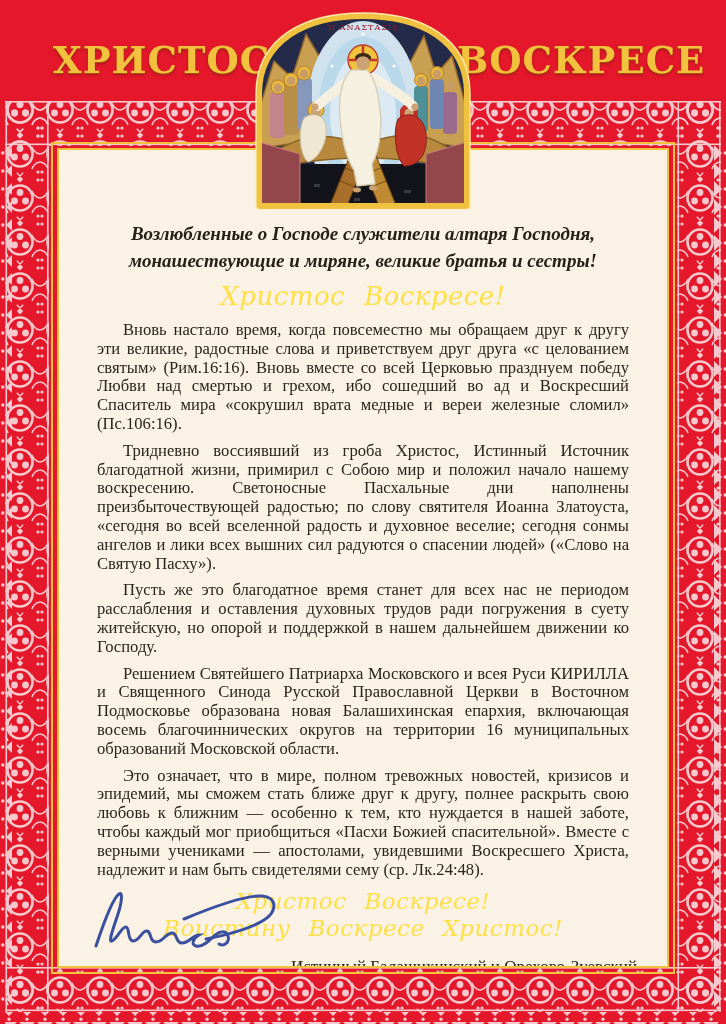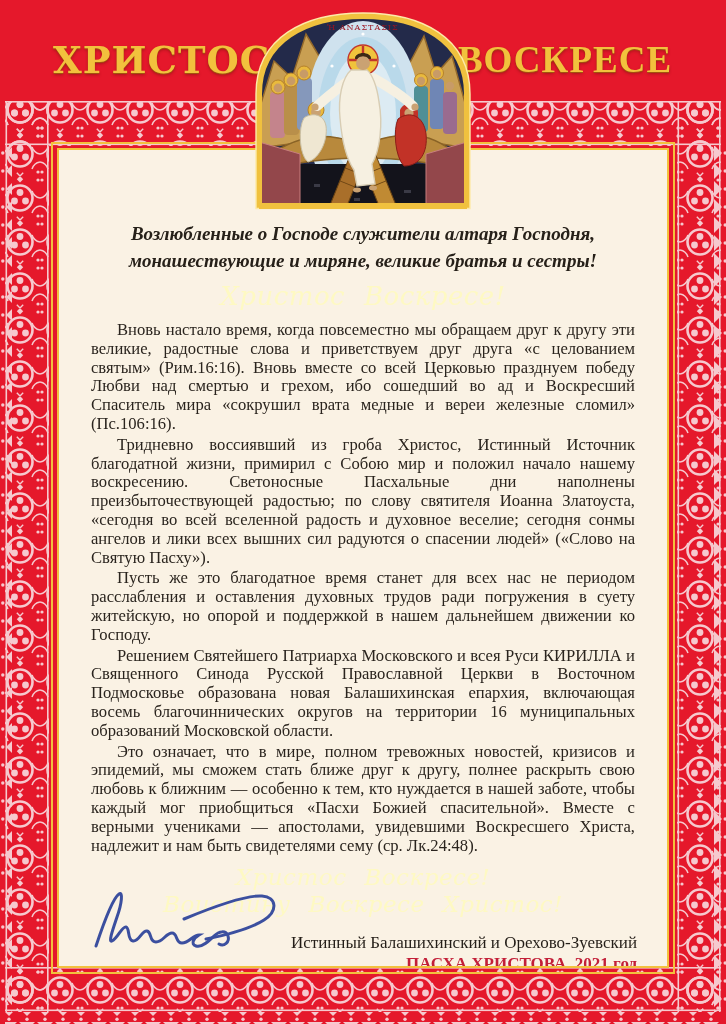--- a/index.html
+++ b/index.html
@@ -18,30 +18,30 @@
     position:absolute;left:59px;top:150px;width:608px;height:816px;
     box-sizing:border-box;padding:0 30px;overflow:hidden;color:#2a241e;z-index:2;
   }
   .gold-word{
     position:absolute;top:40px;width:216px;text-align:center;z-index:3;
     font-family:"DejaVu Serif",serif;font-weight:bold;font-size:37px;
     color:#f2c13d;letter-spacing:1px;line-height:1.1;
     text-shadow:0 1px 0 #a3520e, 0 2px 3px rgba(90,20,5,.45);
   }
   .gold-word.left{left:53px;}
-  .gold-word.right{left:457px;font-family:Liberation Serif, serif;}
+  .gold-word.right{left:457px;}
   .icon-wrap{position:absolute;left:254px;top:6px;width:218px;height:206px;z-index:4;}
   .salutation{margin-top:70px;text-align:center;font-style:italic;font-weight:bold;
     font-size:19px;line-height:27px;color:#262019;}
-  .script{font-family:"DejaVu Serif",serif;font-style:italic;color:#fef9c3;
+  .script{font-family:"DejaVu Serif",serif;font-style:italic;color:#fde047;
     text-align:center;letter-spacing:.5px;word-spacing:10px;}
   .script.heading{font-size:26px;line-height:32px;margin:6px 0 9px 0;}
   .script.closing{font-size:23px;line-height:27px;}
   .script.closing.first{margin-top:9px;}
-  p.body-par{margin:2px;font-size:16.6px;line-height:18.8px;text-align:justify;
+  p.body-par{margin:8px;font-size:16.6px;line-height:18.8px;text-align:justify;
     text-indent:26px;color:#2a241e;}
   .signoff{margin-top:15px;text-align:right;font-size:17px;line-height:20px;color:#241e18;}
   .signoff .date{color:#c31f38;font-weight:bold;margin-top:1px;}
   .signature{position:absolute;left:86px;top:884px;z-index:5;}
 </style>
 </head>
 <body>
 
 <div class="page">
 

